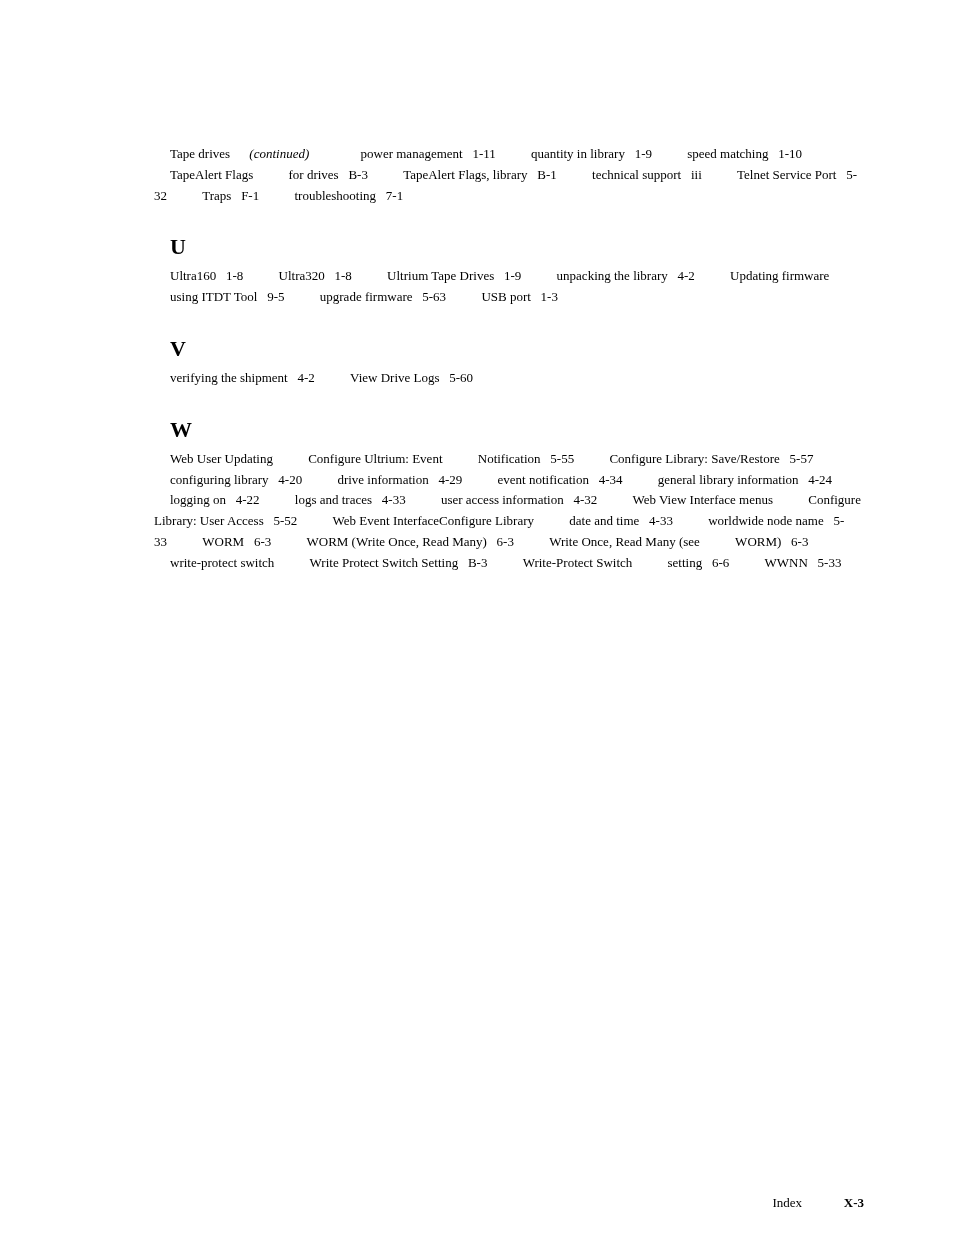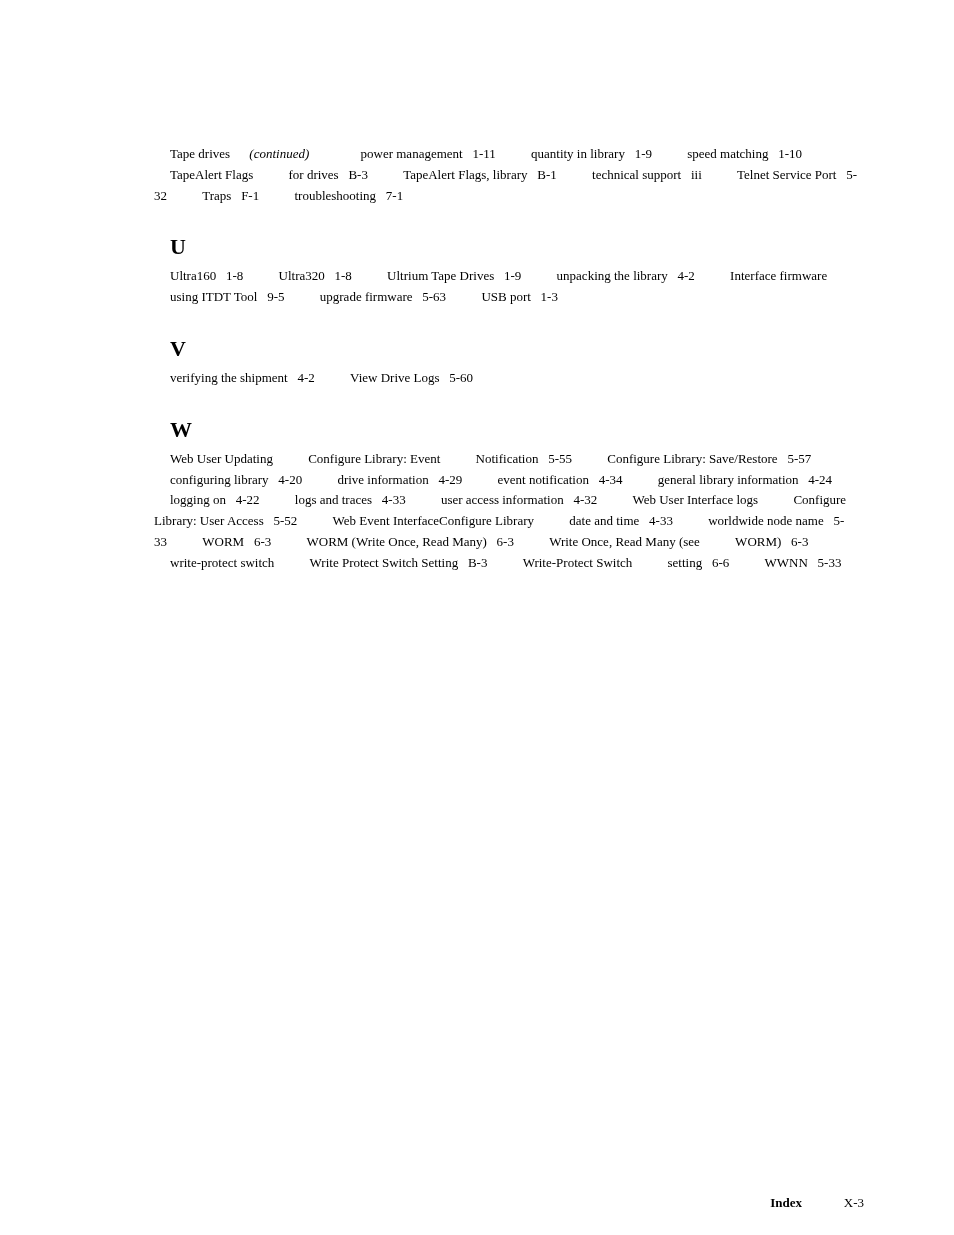--- a/index.html
+++ b/index.html
@@ -34,24 +34,23 @@
       font-style: italic;
     }
     .page-footer {
       position: absolute;
       bottom: 40px;
       right: 90px;
       font-size: 13px;
     }
     .footer-index {
       font-style: normal;
-      font-weight: bold;
     }
     .footer-page {
-      font-weight: normal;
+      font-weight: bold;
     }
   </style>
 </head>
 <body>
 
 <div class="page-content">
 
   <div>
     <span class="index-entry main-entry">Tape drives <span class="italic">(continued)</span></span>
     <span class="index-entry sub-entry">power management&nbsp;&nbsp;&nbsp;1-11</span>
@@ -65,46 +64,46 @@
     <span class="index-entry main-entry">Traps&nbsp;&nbsp;&nbsp;F-1</span>
     <span class="index-entry main-entry">troubleshooting&nbsp;&nbsp;&nbsp;7-1</span>
   </div>
 
   <div>
     <span class="section-letter">U</span>
     <span class="index-entry main-entry">Ultra160&nbsp;&nbsp;&nbsp;1-8</span>
     <span class="index-entry main-entry">Ultra320&nbsp;&nbsp;&nbsp;1-8</span>
     <span class="index-entry main-entry">Ultrium Tape Drives&nbsp;&nbsp;&nbsp;1-9</span>
     <span class="index-entry main-entry">unpacking the library&nbsp;&nbsp;&nbsp;4-2</span>
-    <span class="index-entry main-entry">Interface firmware</span>
+    <span class="index-entry main-entry">Updating firmware</span>
     <span class="index-entry sub-entry">using ITDT Tool&nbsp;&nbsp;&nbsp;9-5</span>
     <span class="index-entry main-entry">upgrade firmware&nbsp;&nbsp;&nbsp;5-63</span>
     <span class="index-entry main-entry">USB port&nbsp;&nbsp;&nbsp;1-3</span>
   </div>
 
   <div>
     <span class="section-letter">V</span>
     <span class="index-entry main-entry">verifying the shipment&nbsp;&nbsp;&nbsp;4-2</span>
     <span class="index-entry main-entry">View Drive Logs&nbsp;&nbsp;&nbsp;5-60</span>
   </div>
 
   <div>
     <span class="section-letter">W</span>
     <span class="index-entry main-entry">Web User Updating</span>
-    <span class="index-entry sub-entry">Configure Library: Event</span>
+    <span class="index-entry sub-entry">Configure Ultrium: Event</span>
     <span class="index-entry sub-sub-entry">Notification&nbsp;&nbsp;&nbsp;5-55</span>
     <span class="index-entry sub-entry">Configure Library: Save/Restore&nbsp;&nbsp;&nbsp;5-57</span>
     <span class="index-entry sub-entry">configuring library&nbsp;&nbsp;&nbsp;4-20</span>
     <span class="index-entry sub-entry">drive information&nbsp;&nbsp;&nbsp;4-29</span>
     <span class="index-entry sub-entry">event notification&nbsp;&nbsp;&nbsp;4-34</span>
     <span class="index-entry sub-entry">general library information&nbsp;&nbsp;&nbsp;4-24</span>
     <span class="index-entry sub-entry">logging on&nbsp;&nbsp;&nbsp;4-22</span>
     <span class="index-entry sub-entry">logs and traces&nbsp;&nbsp;&nbsp;4-33</span>
     <span class="index-entry sub-entry">user access information&nbsp;&nbsp;&nbsp;4-32</span>
-    <span class="index-entry main-entry">Web User Interface logs</span>
+    <span class="index-entry main-entry">Web View Interface menus</span>
     <span class="index-entry sub-entry">Configure Library: User Access&nbsp;&nbsp;&nbsp;5-52</span>
     <span class="index-entry main-entry">Web Event InterfaceConfigure Library</span>
     <span class="index-entry sub-entry">date and time&nbsp;&nbsp;&nbsp;4-33</span>
     <span class="index-entry main-entry">worldwide node name&nbsp;&nbsp;&nbsp;5-33</span>
     <span class="index-entry main-entry">WORM&nbsp;&nbsp;&nbsp;6-3</span>
     <span class="index-entry main-entry">WORM (Write Once, Read Many)&nbsp;&nbsp;&nbsp;6-3</span>
     <span class="index-entry main-entry">Write Once, Read Many (see</span>
     <span class="index-entry sub-entry">WORM)&nbsp;&nbsp;&nbsp;6-3</span>
     <span class="index-entry main-entry">write-protect switch</span>
     <span class="index-entry sub-entry">Write Protect Switch Setting&nbsp;&nbsp;&nbsp;B-3</span>

